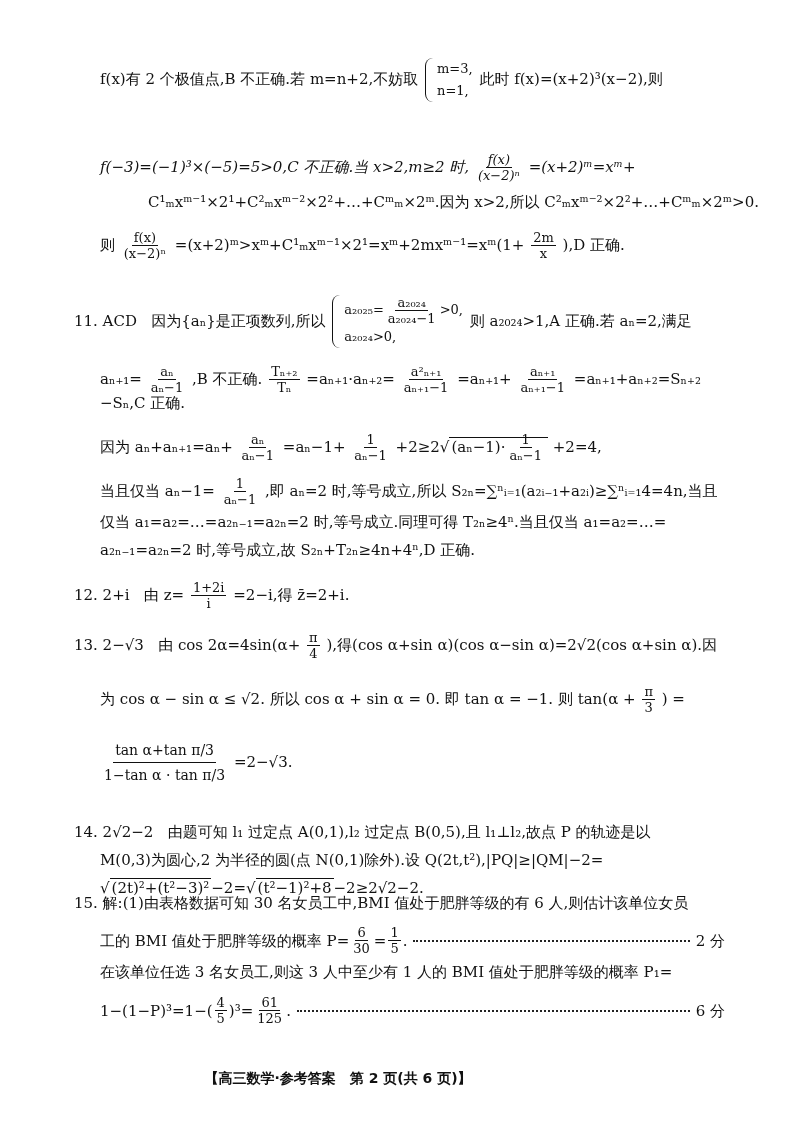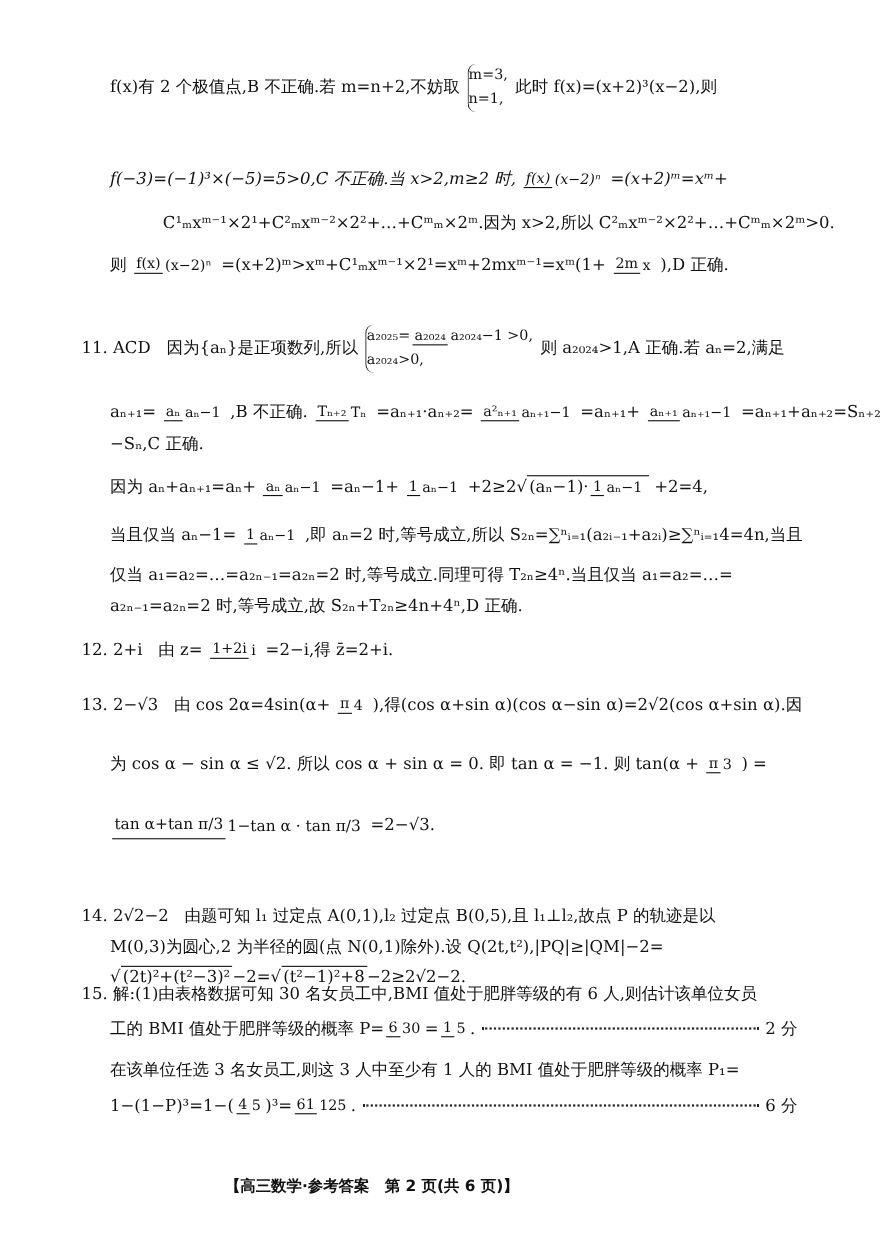--- a/index.html
+++ b/index.html
@@ -1,22 +1,22 @@
 <!DOCTYPE html>
 <html><head>
 <meta charset="utf-8">
 <style>
   html, body { margin: 0; padding: 0; background: #ffffff; }
   body { width: 800px; height: 1130px; position: relative; overflow: hidden;
          font-family: "DejaVu Serif", "Liberation Serif", serif; color: #111; font-size: 15px; }
   .line { position: absolute; left: 0; white-space: nowrap; line-height: 20px; }
-  .frac { display: inline-flex; flex-direction: row; align-items: center; vertical-align: middle; margin: 0 2px; font-size: 13px; line-height: 15px; }
+  .frac { display: inline-flex; flex-direction: column; align-items: center; vertical-align: middle; margin: 0 2px; font-size: 13px; line-height: 15px; }
   .frac .num { border-bottom: 1px solid #111; padding: 0 2px; }
   .frac .den { padding: 0 2px; }
-  .brace { display: inline-flex; flex-direction: column; vertical-align: middle; border-left: 1.5px solid #111; border-radius: 8px 0 0 8px; padding-left: 0; margin: 0 2px; font-size: 13px; line-height: 22px; }
+  .brace { display: inline-flex; flex-direction: column; vertical-align: middle; border-left: 1.5px solid #111; border-radius: 8px 0 0 8px; padding-left: 11px; margin: 0 2px; font-size: 13px; line-height: 22px; }
   .sqrt { border-top: 1px solid #111; padding: 0 2px; }
   .dots { display: inline-block; border-bottom: 2px dotted #222; vertical-align: middle; margin: 0 6px; }
   .footer { position: absolute; left: 0; width: 676px; top: 1070px; text-align: center; font-family: "DejaVu Sans", sans-serif; font-weight: bold; font-size: 14px; }
 </style>
 </head>
 <body>
 
 <div class="line" style="top:58px;left:100px;">
   <span>f(x)有 2 个极值点,B 不正确.若 m=n+2,不妨取</span>
   <span class="brace">

